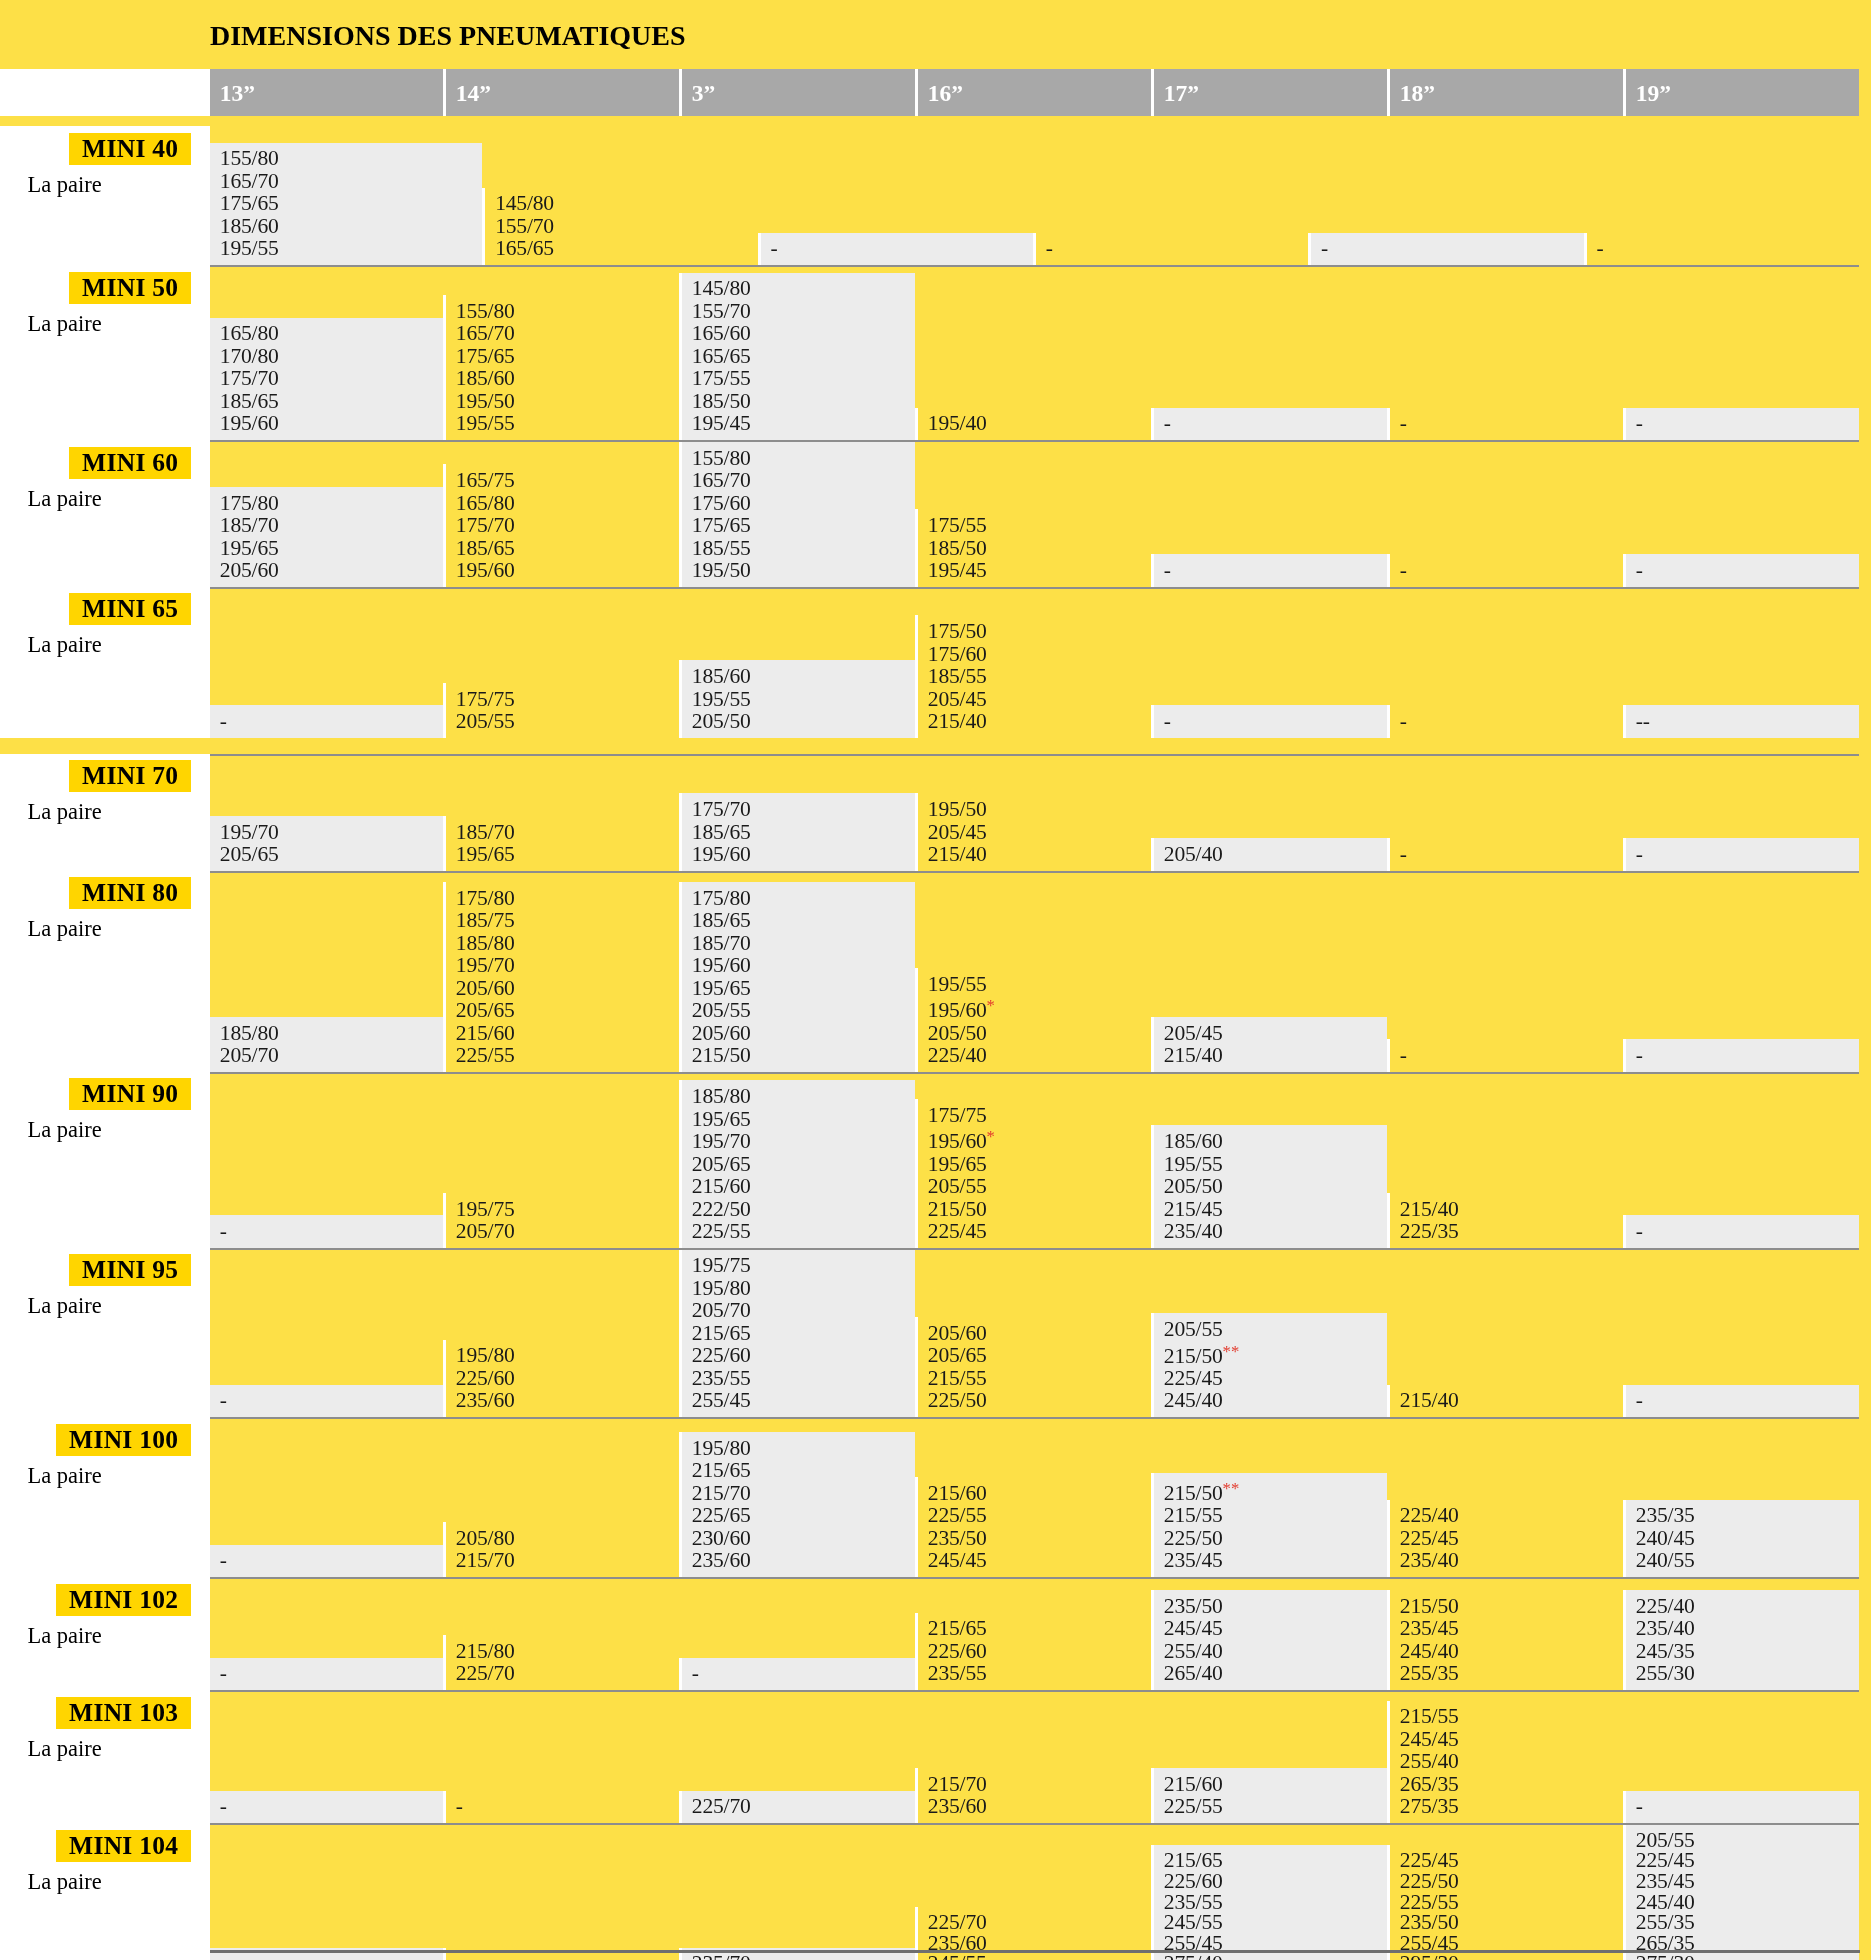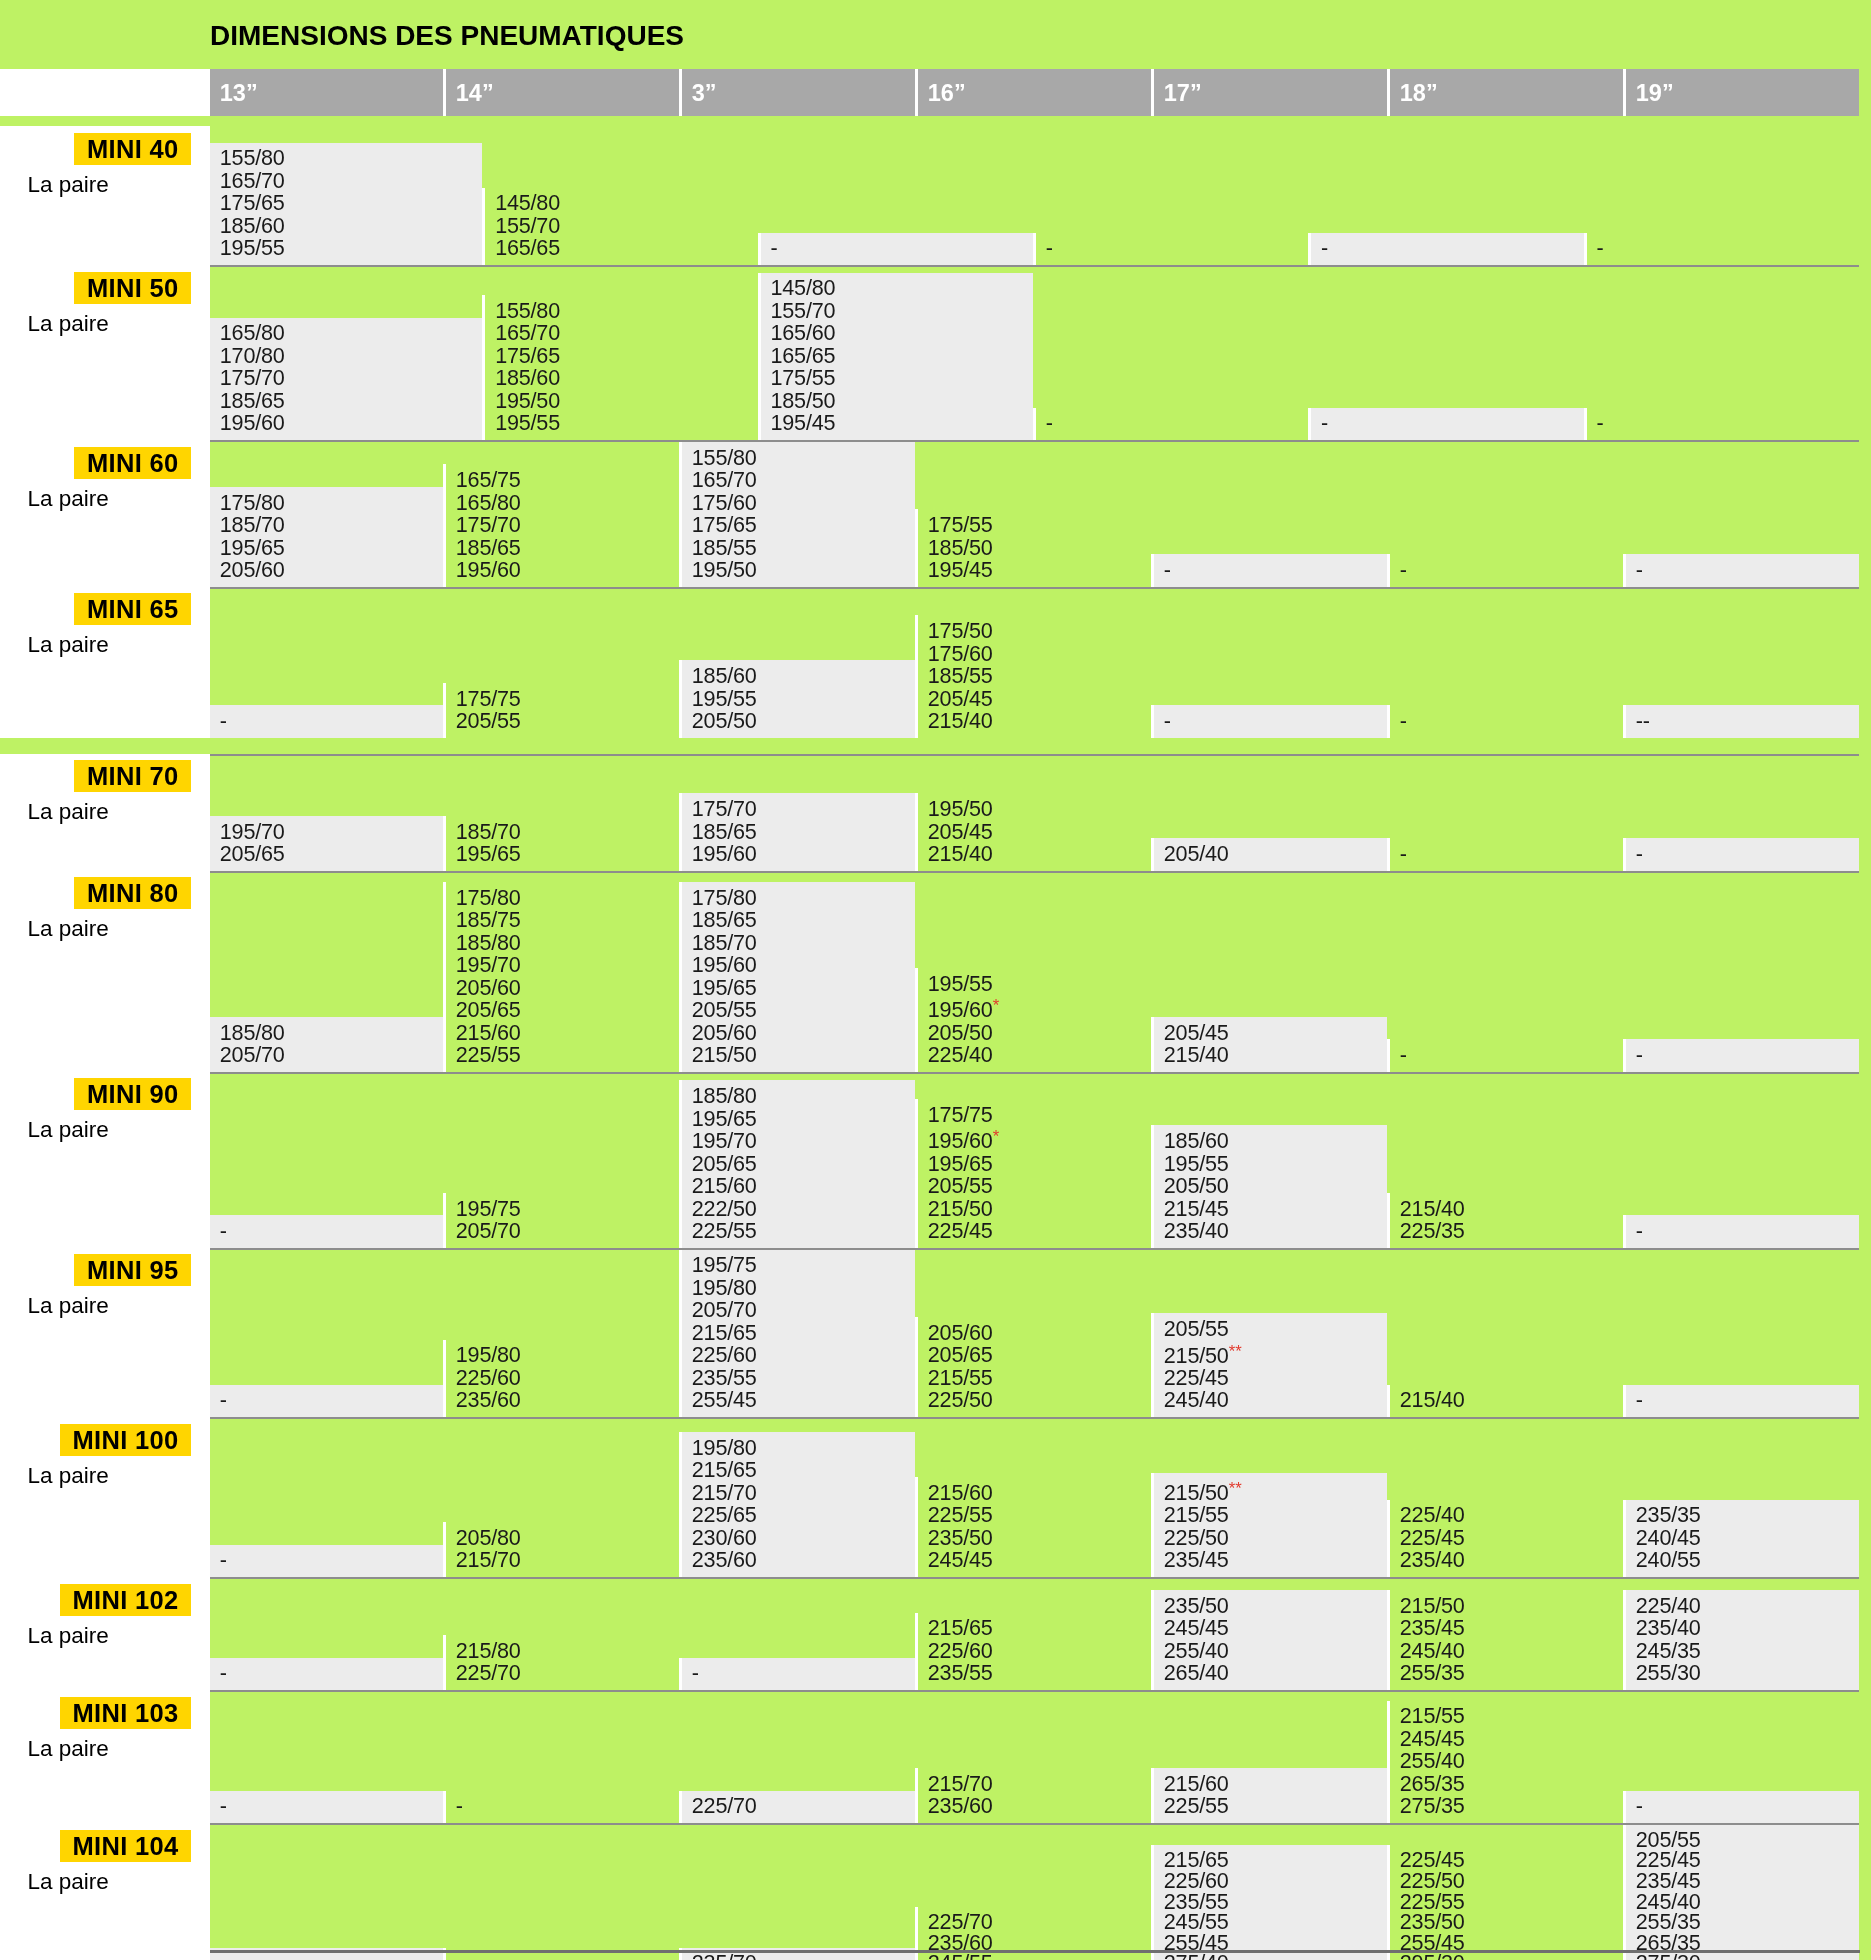--- a/index.html
+++ b/index.html
@@ -1,18 +1,18 @@
 <!DOCTYPE html>
 <html style="--header-bg: #a8a8a8; --stripe: #ececec; --badge-yellow: #ffd500; --footnote-red: #e23b2e; --divider: #8d8d8d;"><head>
 <meta charset="utf-8">
 <style>
   html,body { margin:0; padding:0; background:#fff; }
   .page {
-    position:relative; width:1871px; height:1960px; background:#bef264; overflow:hidden;
-    font-family:Liberation Sans, sans-serif; color:#111;
+    position:relative; width:1871px; height:1960px; background:#fde047; overflow:hidden;
+    font-family:Liberation Serif, serif; color:#111;
   }
   .title {
     position:absolute; left:210px; top:19.6px; margin:0;
     font-size:28px; font-weight:700; letter-spacing:0; color:#000;
   }
   .table { position:absolute; left:0; top:69px; width:1859px; }
   .trow { display:flex; align-items:stretch; }
   .gutter {
     width:210px; flex:0 0 210px; box-sizing:border-box;
     padding:6.9px 18.6px 0 27.4px; display:flex; flex-direction:column; background:#fff;
@@ -133,20 +133,23 @@
             <div class="cell">
               <div class="size">145/80</div>
               <div class="size">155/70</div>
               <div class="size">165/60</div>
               <div class="size">165/65</div>
               <div class="size">175/55</div>
               <div class="size">185/50</div>
               <div class="size">195/45</div>
             </div>
             <div class="cell">
+              <div class="size">195/40</div>
+            </div>
+            <div class="cell">
               <div class="size">-</div>
             </div>
             <div class="cell">
               <div class="size">-</div>
             </div>
             <div class="cell">
               <div class="size">-</div>
             </div>
           </div>
         </div>

